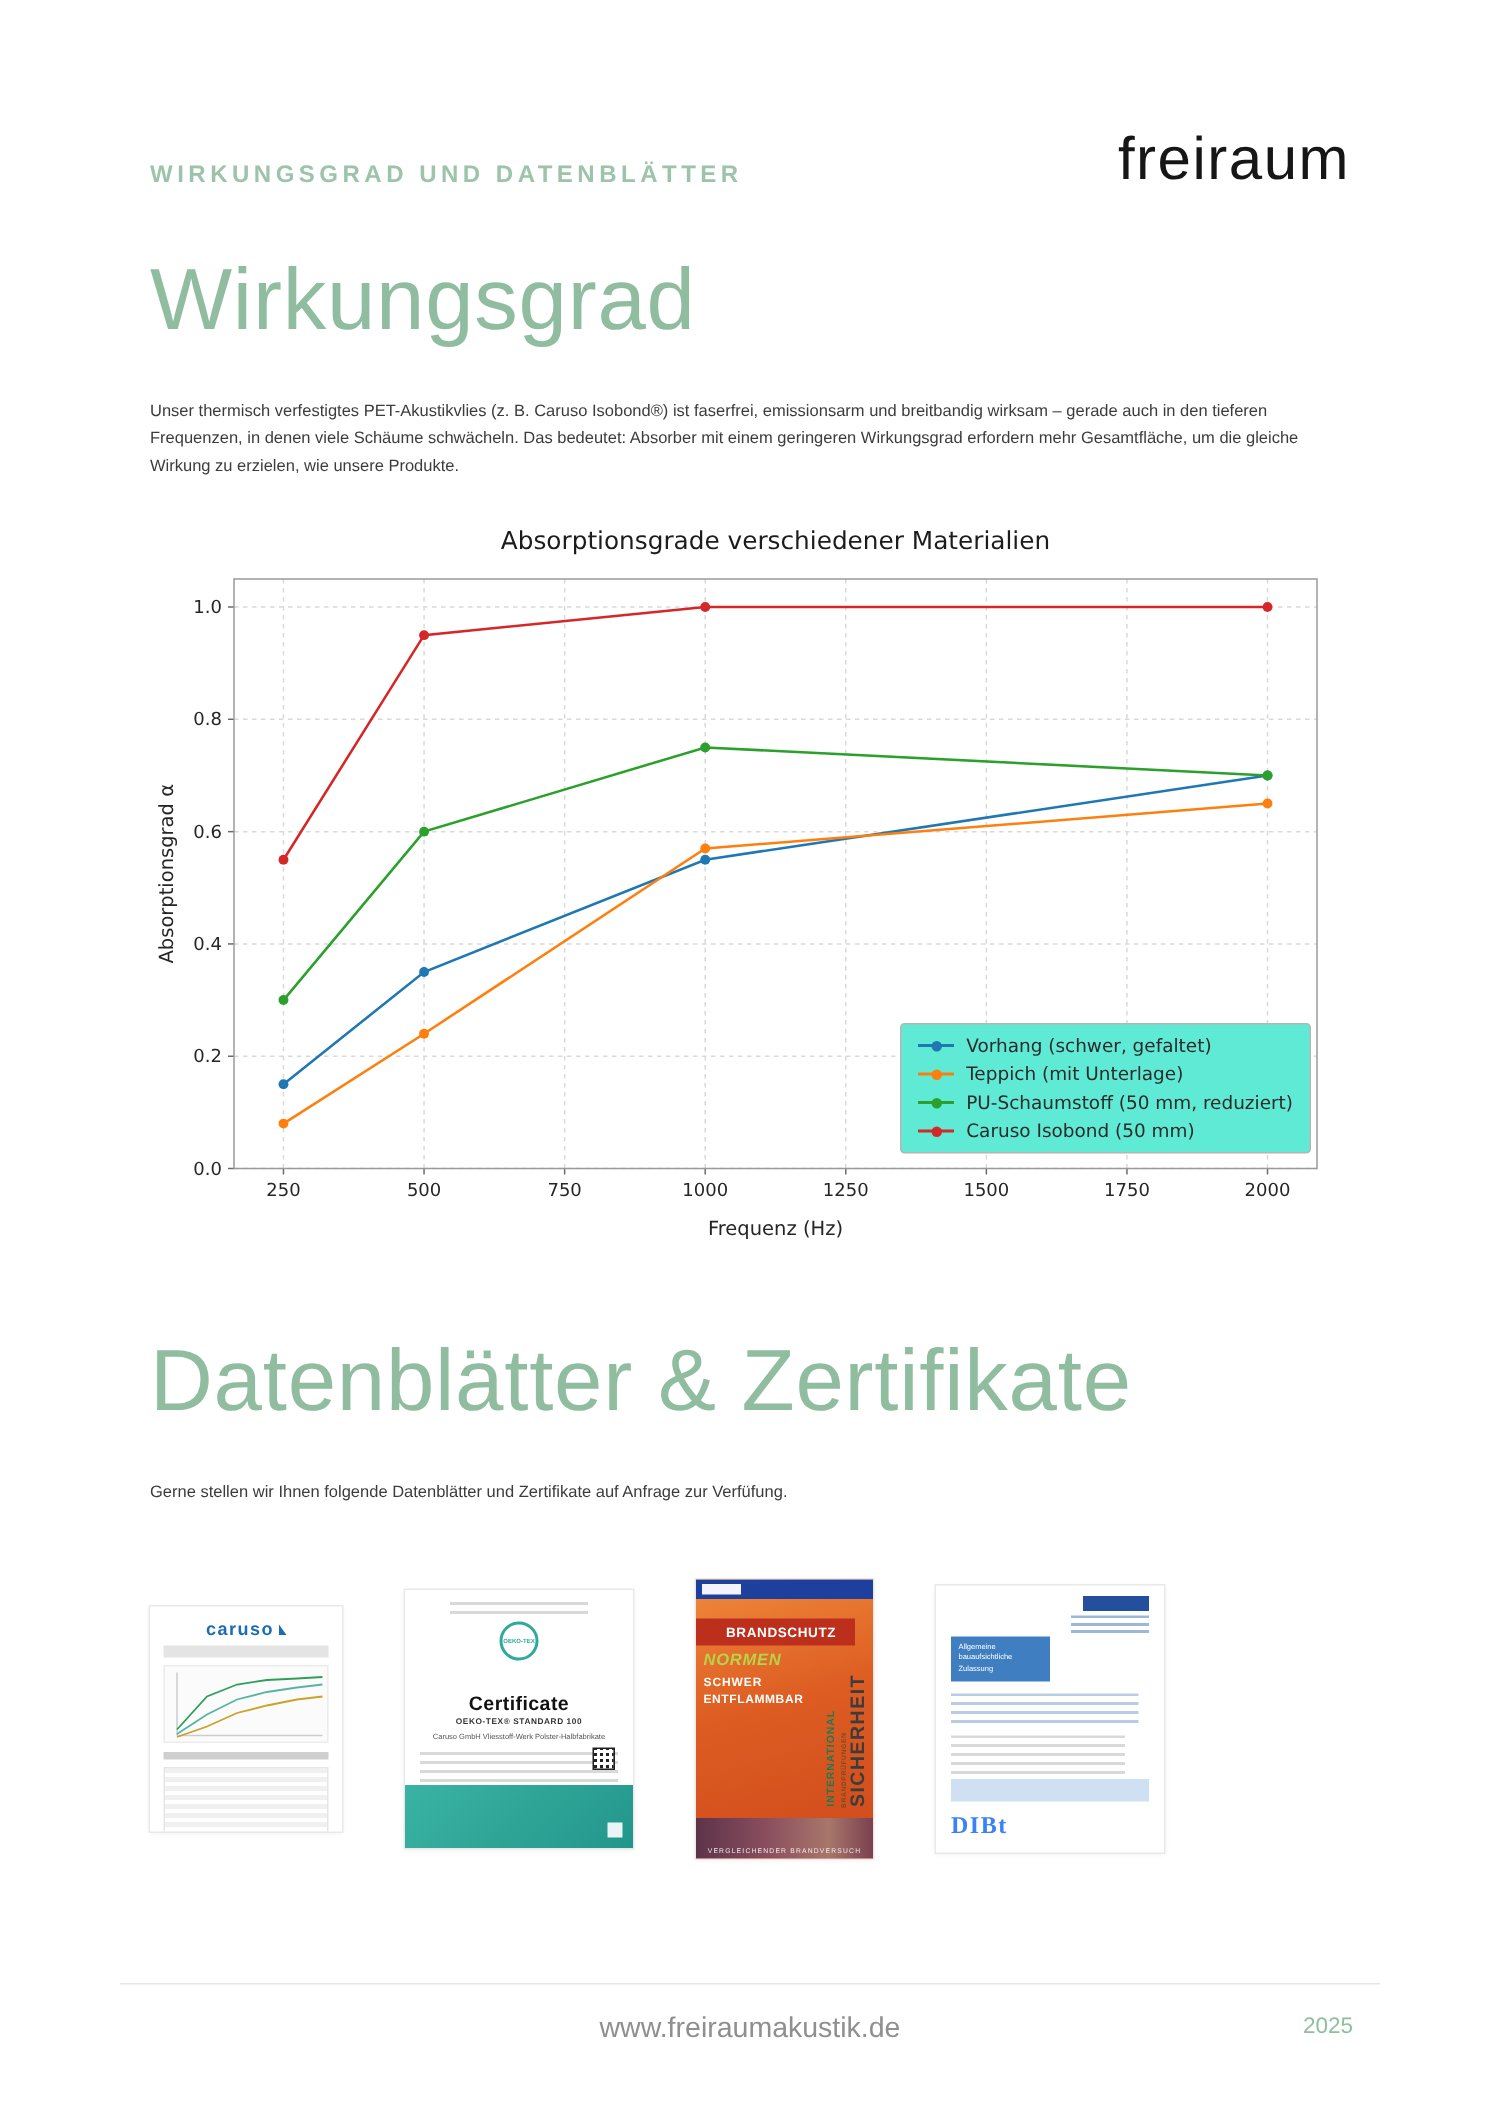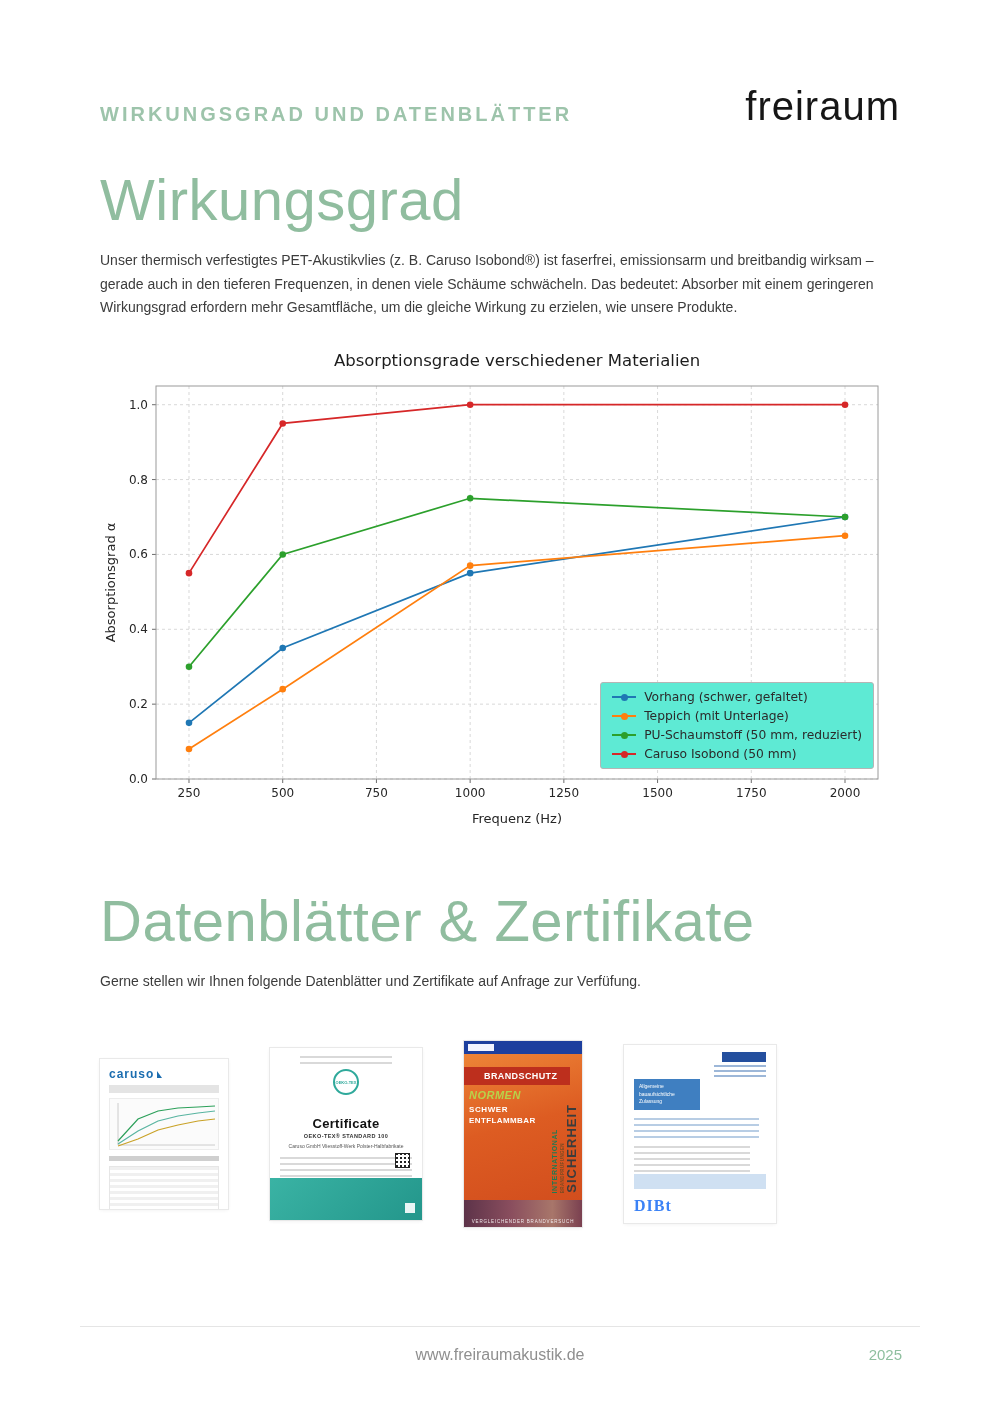--- a/index.html
+++ b/index.html
@@ -5,26 +5,26 @@
   * { margin:0; padding:0; box-sizing:border-box; }
   html,body { background:#ffffff; }
   .page {
     position:relative; width:1000px; height:1414px; margin:0 auto;
     background:#ffffff; font-family:"Liberation Sans",sans-serif; overflow:hidden;
   }
   .content { padding:0 100px; }
 
   
   .topbar { display:flex; justify-content:space-between; align-items:flex-end; margin-top:86px; }
-  .kicker { font-size:20px; letter-spacing:3px; font-weight:700; color:#9dc4ab; }
+  .kicker { font-size:16px; letter-spacing:3px; font-weight:700; color:#9dc4ab; }
   .logo { font-size:40px; font-weight:300; letter-spacing:1px; color:#161616; line-height:1; }
 
   
   h1.big { font-size:58px; font-weight:400; color:#90bd9f; letter-spacing:.5px; margin-top:40px; }
-  p.body { font-size:14px; line-height:1.68; color:#3c3c3c; margin-top:16px; max-width:820px; }
+  p.body { font-size:11px; line-height:1.68; color:#3c3c3c; margin-top:32px; max-width:820px; }
 
   
   .chart-wrap { position:relative; width:800px; margin-top:26px; }
   #chart-svg { display:block; width:800px; height:485px; }
   .tick { font:12px "DejaVu Sans",sans-serif; fill:#262626; }
   .chart-title-text { font:16.5px "DejaVu Sans",sans-serif; fill:#1c1c1c; }
   .axis-label { font:13px "DejaVu Sans",sans-serif; fill:#262626; }
   #legend { position:absolute; right:26px; bottom:62px; background:#5eead4; border:1px solid #b5b5b5;
             border-radius:3px; padding:7px 11px; display:flex; flex-direction:column; gap:5px; }
   .legend-row { display:flex; align-items:center; font:12.3px "DejaVu Sans",sans-serif; color:#2b2b2b; white-space:nowrap; }
@@ -37,21 +37,21 @@
   
   .thumbs { display:flex; align-items:center; gap:42px; margin-top:48px; }
   .thumb { position:relative; background:#fff; box-shadow:0 0 0 1px #e9e9e9, 0 1px 4px rgba(0,0,0,.07); overflow:hidden; }
 
   
   .t-lines { background-image:repeating-linear-gradient(to bottom,#d9d9d9 0,#d9d9d9 2px,transparent 2px,transparent 6px); }
   .t-lines-blue { background-image:repeating-linear-gradient(to bottom,#b8cde4 0,#b8cde4 2px,transparent 2px,transparent 6px); }
 
   
   .thumb-caruso { width:128px; height:150px; padding:8px 9px; }
-  .caruso-logo { text-align:left; font-size:12px; font-weight:700; color:#1b6db0; letter-spacing:1px; }
+  .caruso-logo { text-align:center; font-size:12px; font-weight:700; color:#1b6db0; letter-spacing:1px; }
   .sail { display:inline-block; width:0; height:0; border-left:5px solid #1b6db0; border-top:7px solid transparent; margin-left:3px; }
   .caruso-head { height:8px; margin-top:4px; background:#e4e4e4; }
   .mini-chart { display:block; margin-top:5px; background:#fbfbfb; border:1px solid #ececec; }
   .mini-table { margin-top:5px; height:46px; border:1px solid #e6e6e6;
                 background-image:repeating-linear-gradient(to bottom,#f0f0f0 0,#f0f0f0 3px,#ffffff 3px,#ffffff 6px); }
   .mini-table-head { height:5px; background:#cfcfcf; margin-top:6px; }
 
   
   .thumb-cert { width:152px; height:172px; padding:8px 10px 0; }
   .cert-toplines { height:8px; width:70%; margin:0 auto; }
@@ -90,21 +90,21 @@
   .dibt-addr::after { content:''; position:absolute; top:13px; right:0; width:52px; height:14px;
                       background-image:repeating-linear-gradient(to bottom,#9db7d8 0,#9db7d8 2px,transparent 2px,transparent 5px); }
   .dibt-bluebox { margin-top:26px; width:66px; background:#3f7fc1; color:#fff; font-size:5px; line-height:1.5; padding:4px 5px; }
   .dibt-lines1 { height:22px; margin-top:8px; width:95%; }
   .dibt-lines2 { height:26px; margin-top:6px; width:88%; }
   .dibt-band { position:absolute; left:10px; right:10px; bottom:34px; height:15px; background:#cfe0f2; }
   .dibt-mark { position:absolute; left:10px; bottom:8px; font-size:16px; font-weight:700; color:#3b82f6; letter-spacing:1px; font-family:"Liberation Serif",serif; }
 
   
   .footer { position:absolute; left:80px; right:80px; bottom:50px; border-top:1px solid #e5e5e5; padding-top:19px; text-align:center; }
-  .footer-url { font-size:16px; color:#8f8f8f; text-decoration:none; }
+  .footer-url { font-size:19px; color:#8f8f8f; text-decoration:none; }
   .footer-year { position:absolute; right:18px; top:19px; font-size:15px; color:#8fbf9f; }
 </style>
 </head>
 <body>
 
 <div class="page">
   <div class="content">
 
     <div class="topbar">
       <div class="kicker">WIRKUNGSGRAD UND DATENBLÄTTER</div>

